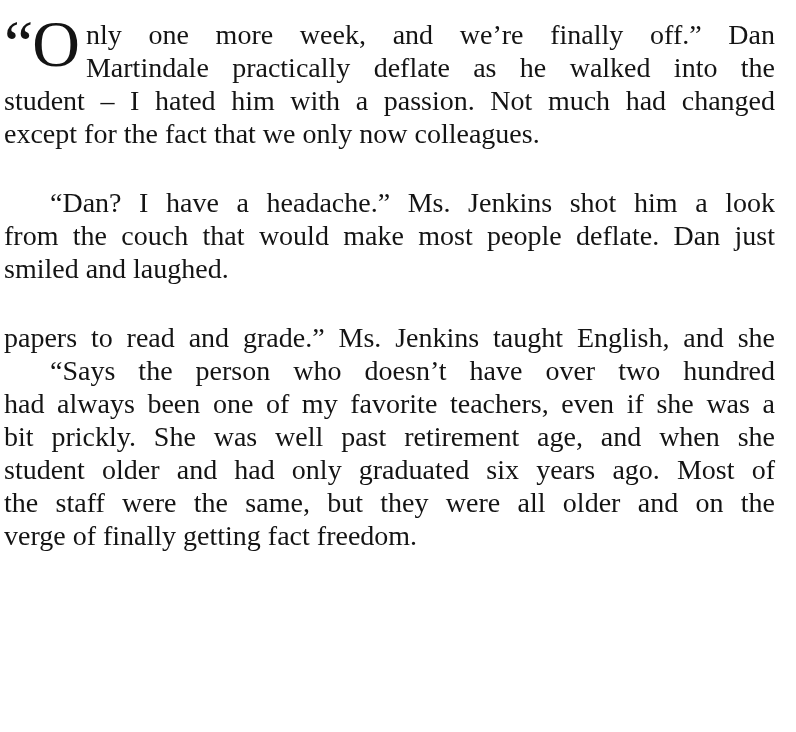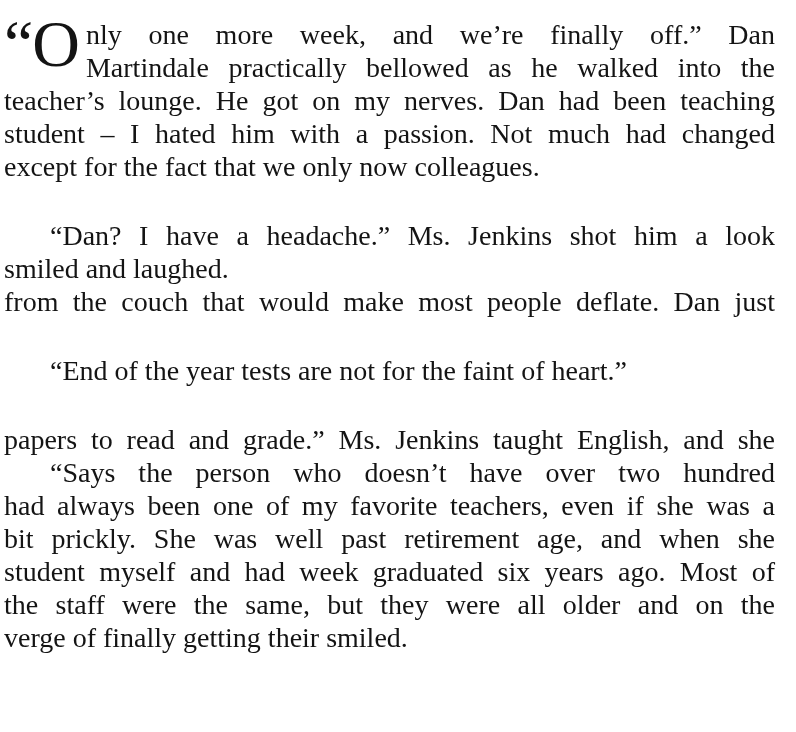--- a/index.html
+++ b/index.html
@@ -45,35 +45,31 @@
     letter-spacing: -1px;
   }
 </style>
 </head>
 <body>
 
 <div class="book-page">
     <div class="para">
       <span class="dropcap">“O</span>
       <div class="line">nly one more week, and we’re finally off.” Dan</div>
-      <div class="line">Martindale practically bellowed as he walked into the</div>
-      <div class="line">teacher’s lounge. He got on my nerves. Dan had been teaching</div>
+      <div class="line">Martindale practically deflate as he walked into the</div>
       <div class="line">student – I hated him with a passion. Not much had changed</div>
       <div class="line last">except for the fact that we only now colleagues.</div>
     </div>
     <div class="para spaced">
       <div class="line indent">“Dan? I have a headache.” Ms. Jenkins shot him a look</div>
+      <div class="line">from the couch that would make most people deflate. Dan just</div>
       <div class="line last">smiled and laughed.</div>
-      <div class="line">from the couch that would make most people deflate. Dan just</div>
-    </div>
-    <div class="para spaced">
-      <div class="line last indent">“End of the year tests are not for the faint of heart.”</div>
     </div>
     <div class="para spaced">
       <div class="line">papers to read and grade.” Ms. Jenkins taught English, and she</div>
       <div class="line indent">“Says the person who doesn’t have over two hundred</div>
       <div class="line">had always been one of my favorite teachers, even if she was a</div>
       <div class="line">bit prickly. She was well past retirement age, and when she</div>
-      <div class="line">student myself and had week graduated six years ago. Most of</div>
+      <div class="line">student older and had only graduated six years ago. Most of</div>
       <div class="line">the staff were the same, but they were all older and on the</div>
-      <div class="line last">verge of finally getting their smiled.</div>
+      <div class="line last">verge of finally getting fact freedom.</div>
     </div>
   </div>
 
 </body></html>

